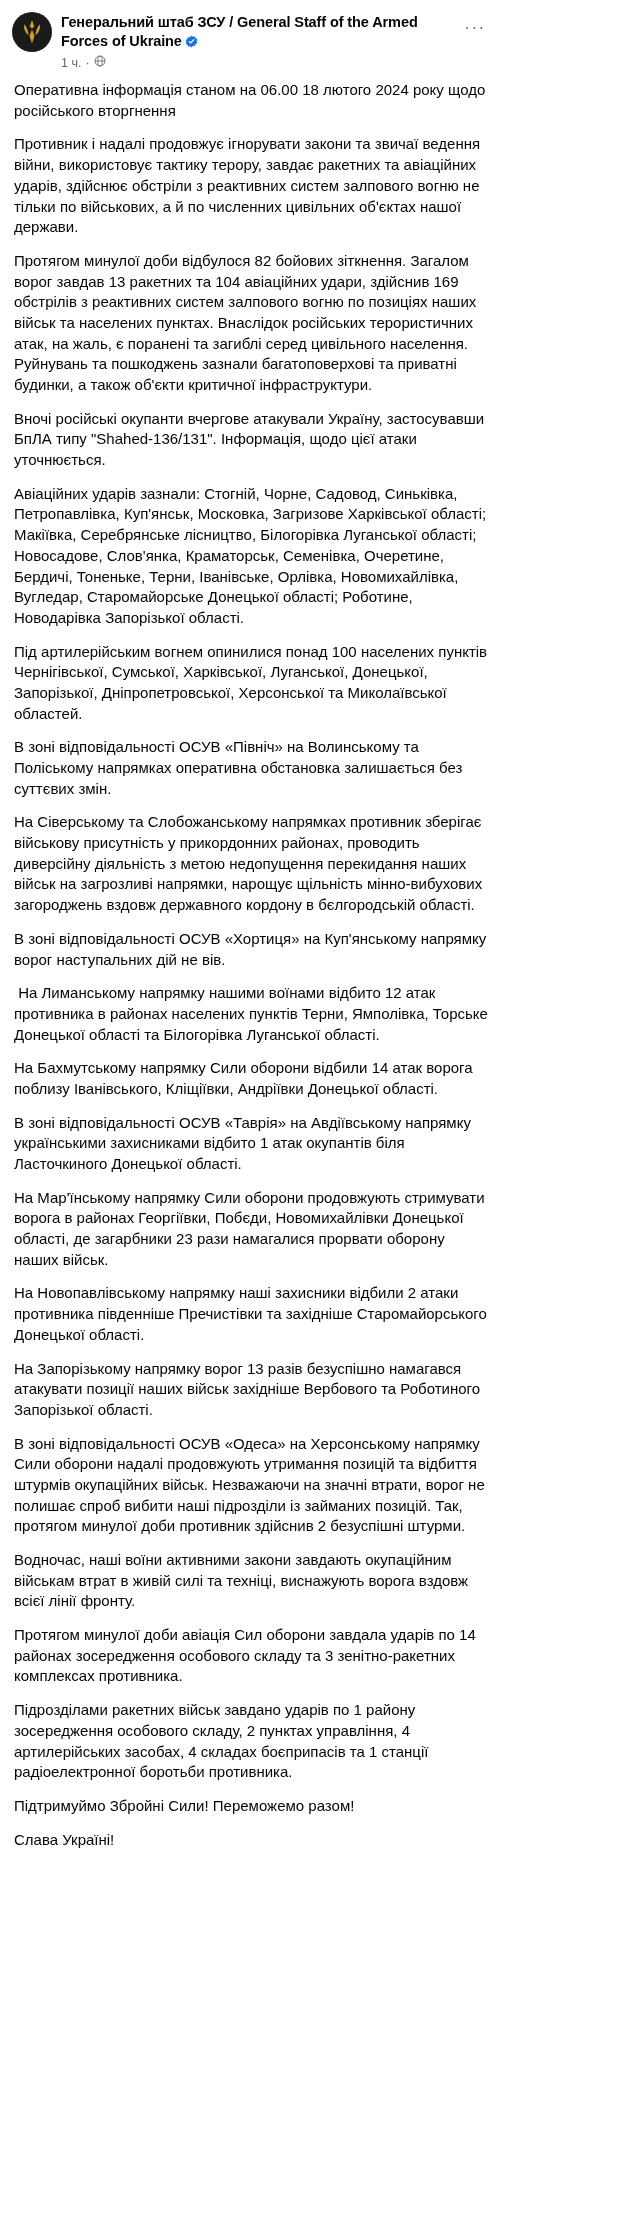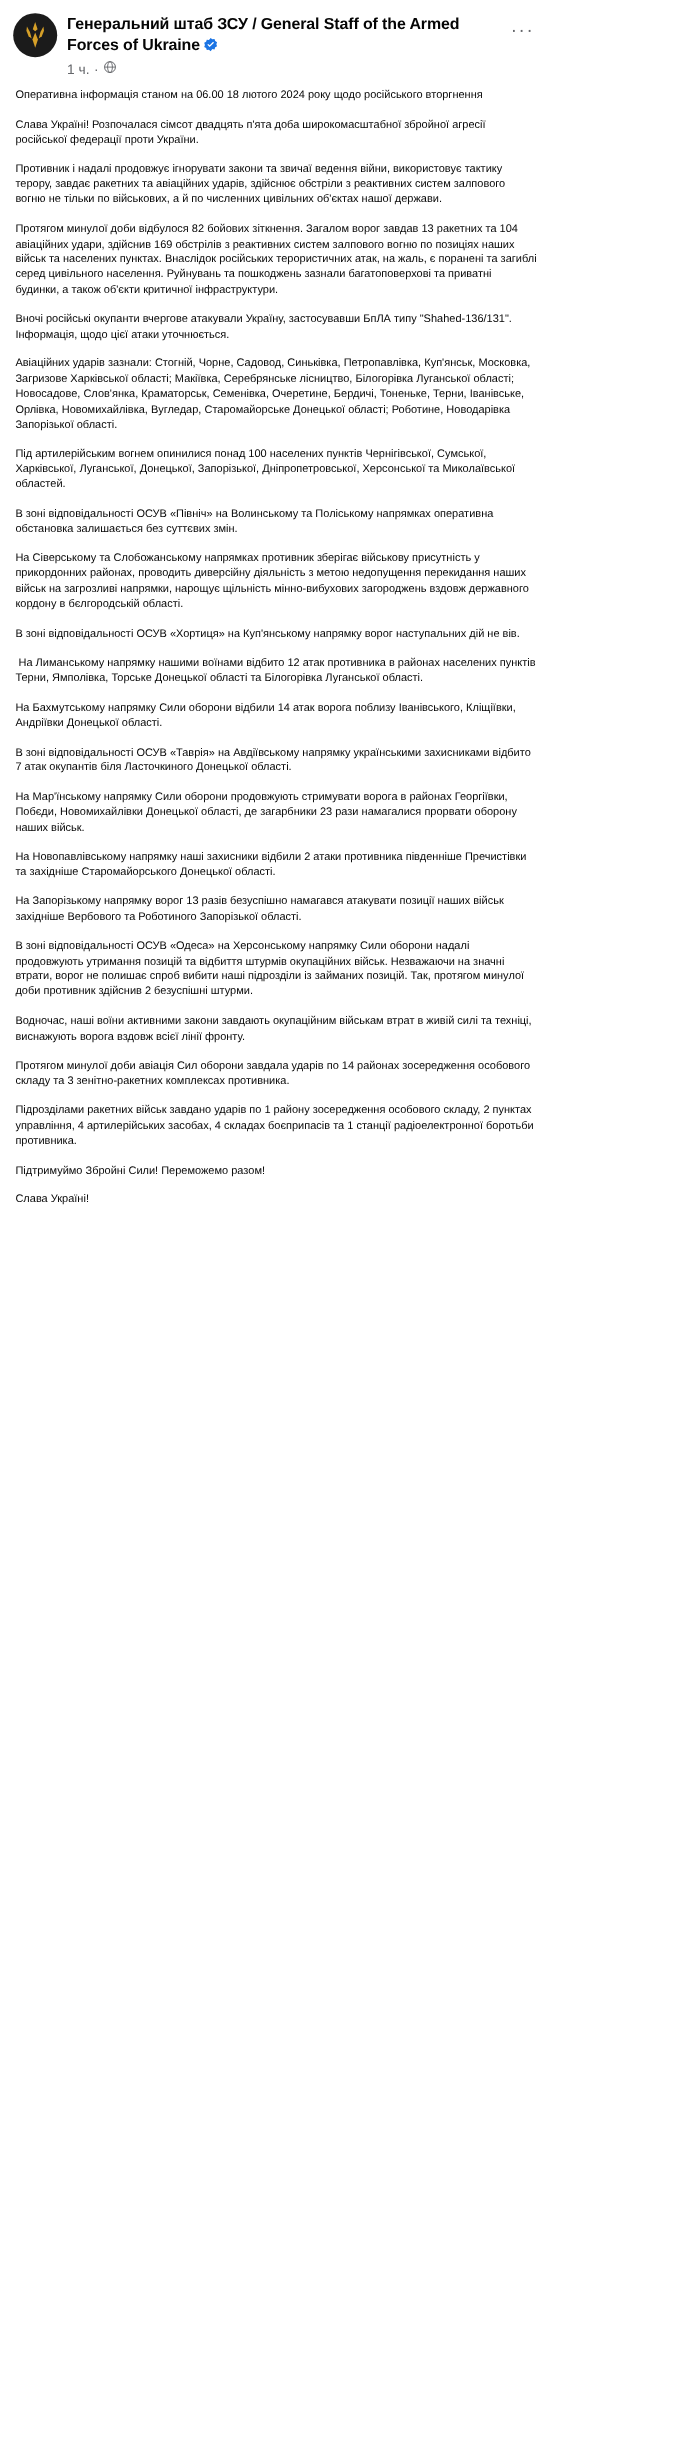--- a/index.html
+++ b/index.html
@@ -82,21 +82,21 @@
     justify-content: center;
     color: #65676b;
     font-size: 17px;
     letter-spacing: 1.5px;
     margin-left: 6px;
     cursor: pointer;
     user-select: none;
   }
   .body {
     padding: 4px 14px 14px 14px;
-    font-size: 10px;
+    font-size: 15px;
     line-height: 1.38;
     color: #050505;
   }
   .body p {
     margin: 0 0 13px 0;
     white-space: pre-wrap;
   }
   .body p:last-child { margin-bottom: 0; }
 </style>
 </head>
@@ -133,32 +133,31 @@
           </svg>
         </span>
       </div>
     </div>
 
     <div class="menu-btn">···</div>
   </div>
 
   <div class="body">
     <p>Оперативна інформація станом на 06.00 18 лютого 2024 року щодо російського вторгнення</p>
-    <p>Слава Україні! Розпочалася сімсот двадцять п'ята доба широкомасштабної збройної агресії російської федерації проти України.</p>
     <p>Противник і надалі продовжує ігнорувати закони та звичаї ведення війни, використовує тактику терору, завдає ракетних та авіаційних ударів, здійснює обстріли з реактивних систем залпового вогню не тільки по військових, а й по численних цивільних об'єктах нашої держави.</p>
     <p>Протягом минулої доби відбулося 82 бойових зіткнення. Загалом ворог завдав 13 ракетних та 104 авіаційних удари, здійснив 169 обстрілів з реактивних систем залпового вогню по позиціях наших військ та населених пунктах. Внаслідок російських терористичних атак, на жаль, є поранені та загиблі серед цивільного населення. Руйнувань та пошкоджень зазнали багатоповерхові та приватні будинки, а також об'єкти критичної інфраструктури.</p>
     <p>Вночі російські окупанти вчергове атакували Україну, застосувавши БпЛА типу "Shahed-136/131". Інформація, щодо цієї атаки уточнюється.</p>
     <p>Авіаційних ударів зазнали: Стогній, Чорне, Садовод, Синьківка, Петропавлівка, Куп'янськ, Московка, Загризове Харківської області; Макіївка, Серебрянське лісництво, Білогорівка Луганської області; Новосадове, Слов'янка, Краматорськ, Семенівка, Очеретине, Бердичі, Тоненьке, Терни, Іванівське, Орлівка, Новомихайлівка, Вугледар, Старомайорське Донецької області; Роботине, Новодарівка Запорізької області.</p>
     <p>Під артилерійським вогнем опинилися понад 100 населених пунктів Чернігівської, Сумської, Харківської, Луганської, Донецької, Запорізької, Дніпропетровської, Херсонської та Миколаївської областей.</p>
     <p>В зоні відповідальності ОСУВ «Північ» на Волинському та Поліському напрямках оперативна обстановка залишається без суттєвих змін.</p>
     <p>На Сіверському та Слобожанському напрямках противник зберігає військову присутність у прикордонних районах, проводить диверсійну діяльність з метою недопущення перекидання наших військ на загрозливі напрямки, нарощує щільність мінно-вибухових загороджень вздовж державного кордону в бєлгородській області.</p>
     <p>В зоні відповідальності ОСУВ «Хортиця» на Куп'янському напрямку ворог наступальних дій не вів.</p>
     <p> На Лиманському напрямку нашими воїнами відбито 12 атак противника в районах населених пунктів Терни, Ямполівка, Торське Донецької області та Білогорівка Луганської області.</p>
     <p>На Бахмутському напрямку Сили оборони відбили 14 атак ворога поблизу Іванівського, Кліщіївки, Андріївки Донецької області.</p>
-    <p>В зоні відповідальності ОСУВ «Таврія» на Авдіївському напрямку українськими захисниками відбито 7 атак окупантів біля Ласточкиного Донецької області.</p>
+    <p>В зоні відповідальності ОСУВ «Таврія» на Авдіївському напрямку українськими захисниками відбито 1 атак окупантів біля Ласточкиного Донецької області.</p>
     <p>На Мар'їнському напрямку Сили оборони продовжують стримувати ворога в районах Георгіївки, Побєди, Новомихайлівки Донецької області, де загарбники 23 рази намагалися прорвати оборону наших військ.</p>
     <p>На Новопавлівському напрямку наші захисники відбили 2 атаки противника південніше Пречистівки та західніше Старомайорського Донецької області.</p>
     <p>На Запорізькому напрямку ворог 13 разів безуспішно намагався атакувати позиції наших військ західніше Вербового та Роботиного Запорізької області.</p>
     <p>В зоні відповідальності ОСУВ «Одеса» на Херсонському напрямку Сили оборони надалі продовжують утримання позицій та відбиття штурмів окупаційних військ. Незважаючи на значні втрати, ворог не полишає спроб вибити наші підрозділи із займаних позицій. Так, протягом минулої доби противник здійснив 2 безуспішні штурми.</p>
     <p>Водночас, наші воїни активними закони завдають окупаційним військам втрат в живій силі та техніці, виснажують ворога вздовж всієї лінії фронту.</p>
     <p>Протягом минулої доби авіація Сил оборони завдала ударів по 14 районах зосередження особового складу та 3 зенітно-ракетних комплексах противника.</p>
     <p>Підрозділами ракетних військ завдано ударів по 1 району зосередження особового складу, 2 пунктах управління, 4 артилерійських засобах, 4 складах боєприпасів та 1 станції радіоелектронної боротьби противника.</p>
     <p>Підтримуймо Збройні Сили! Переможемо разом!</p>
     <p>Слава Україні!</p>
   </div>

